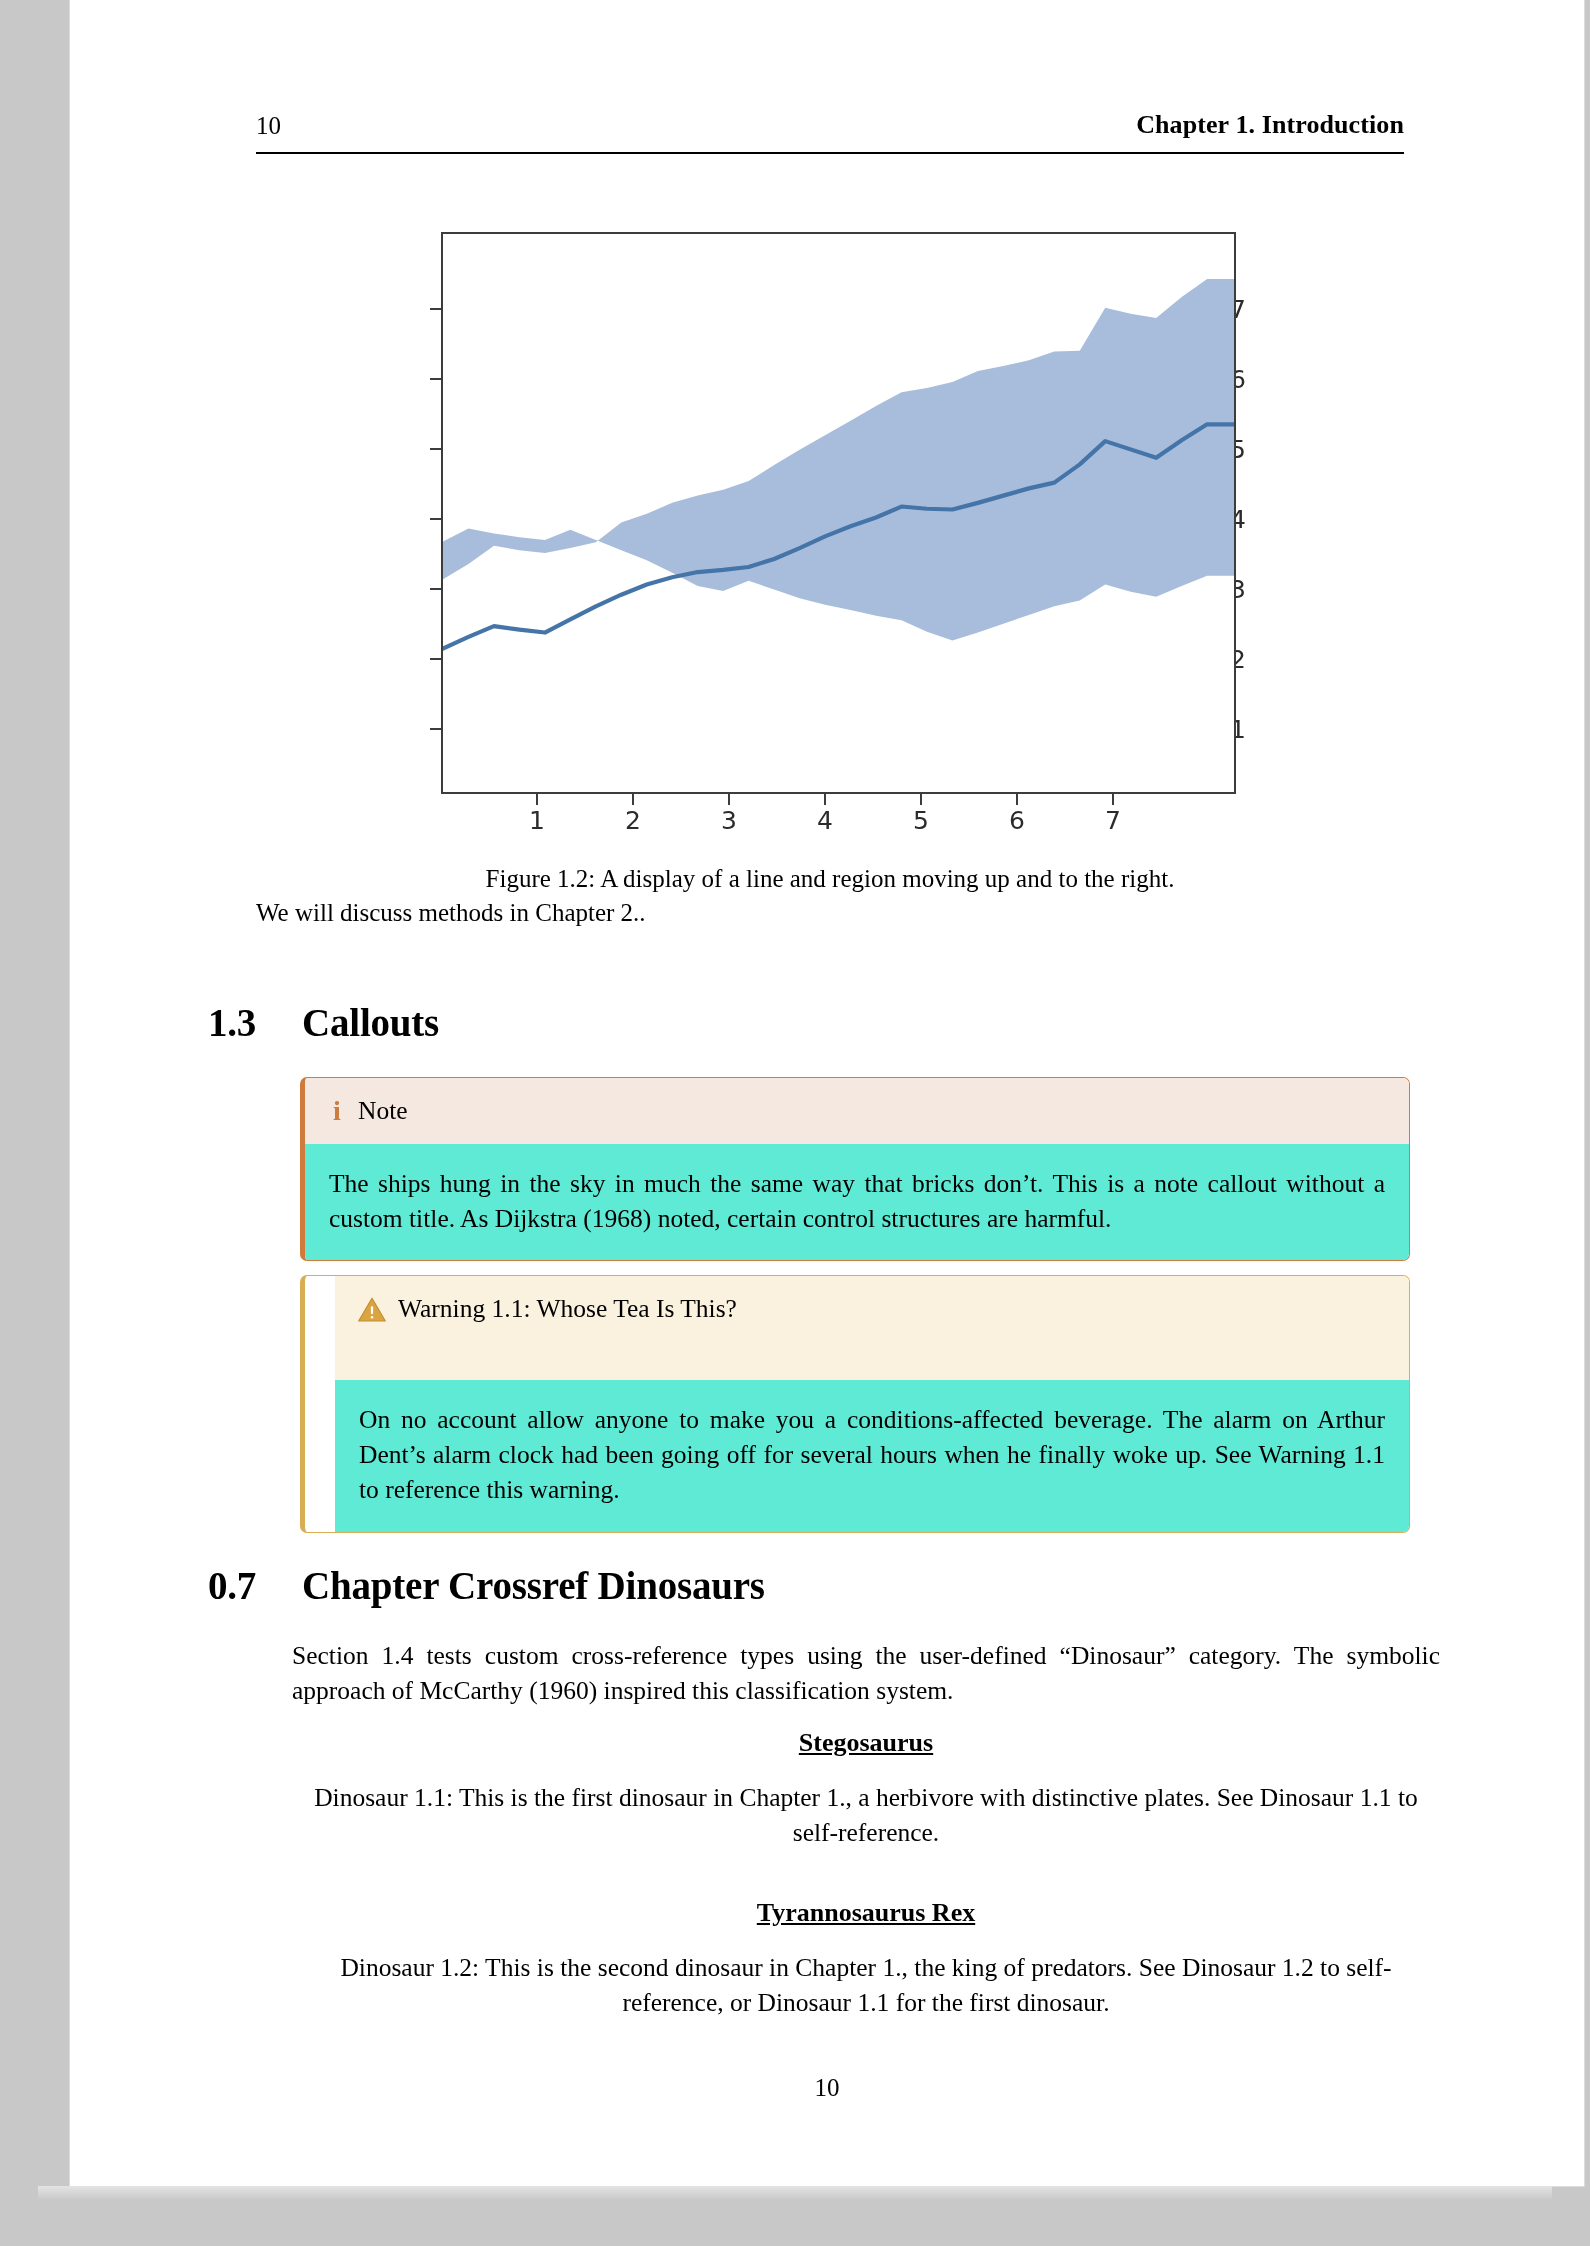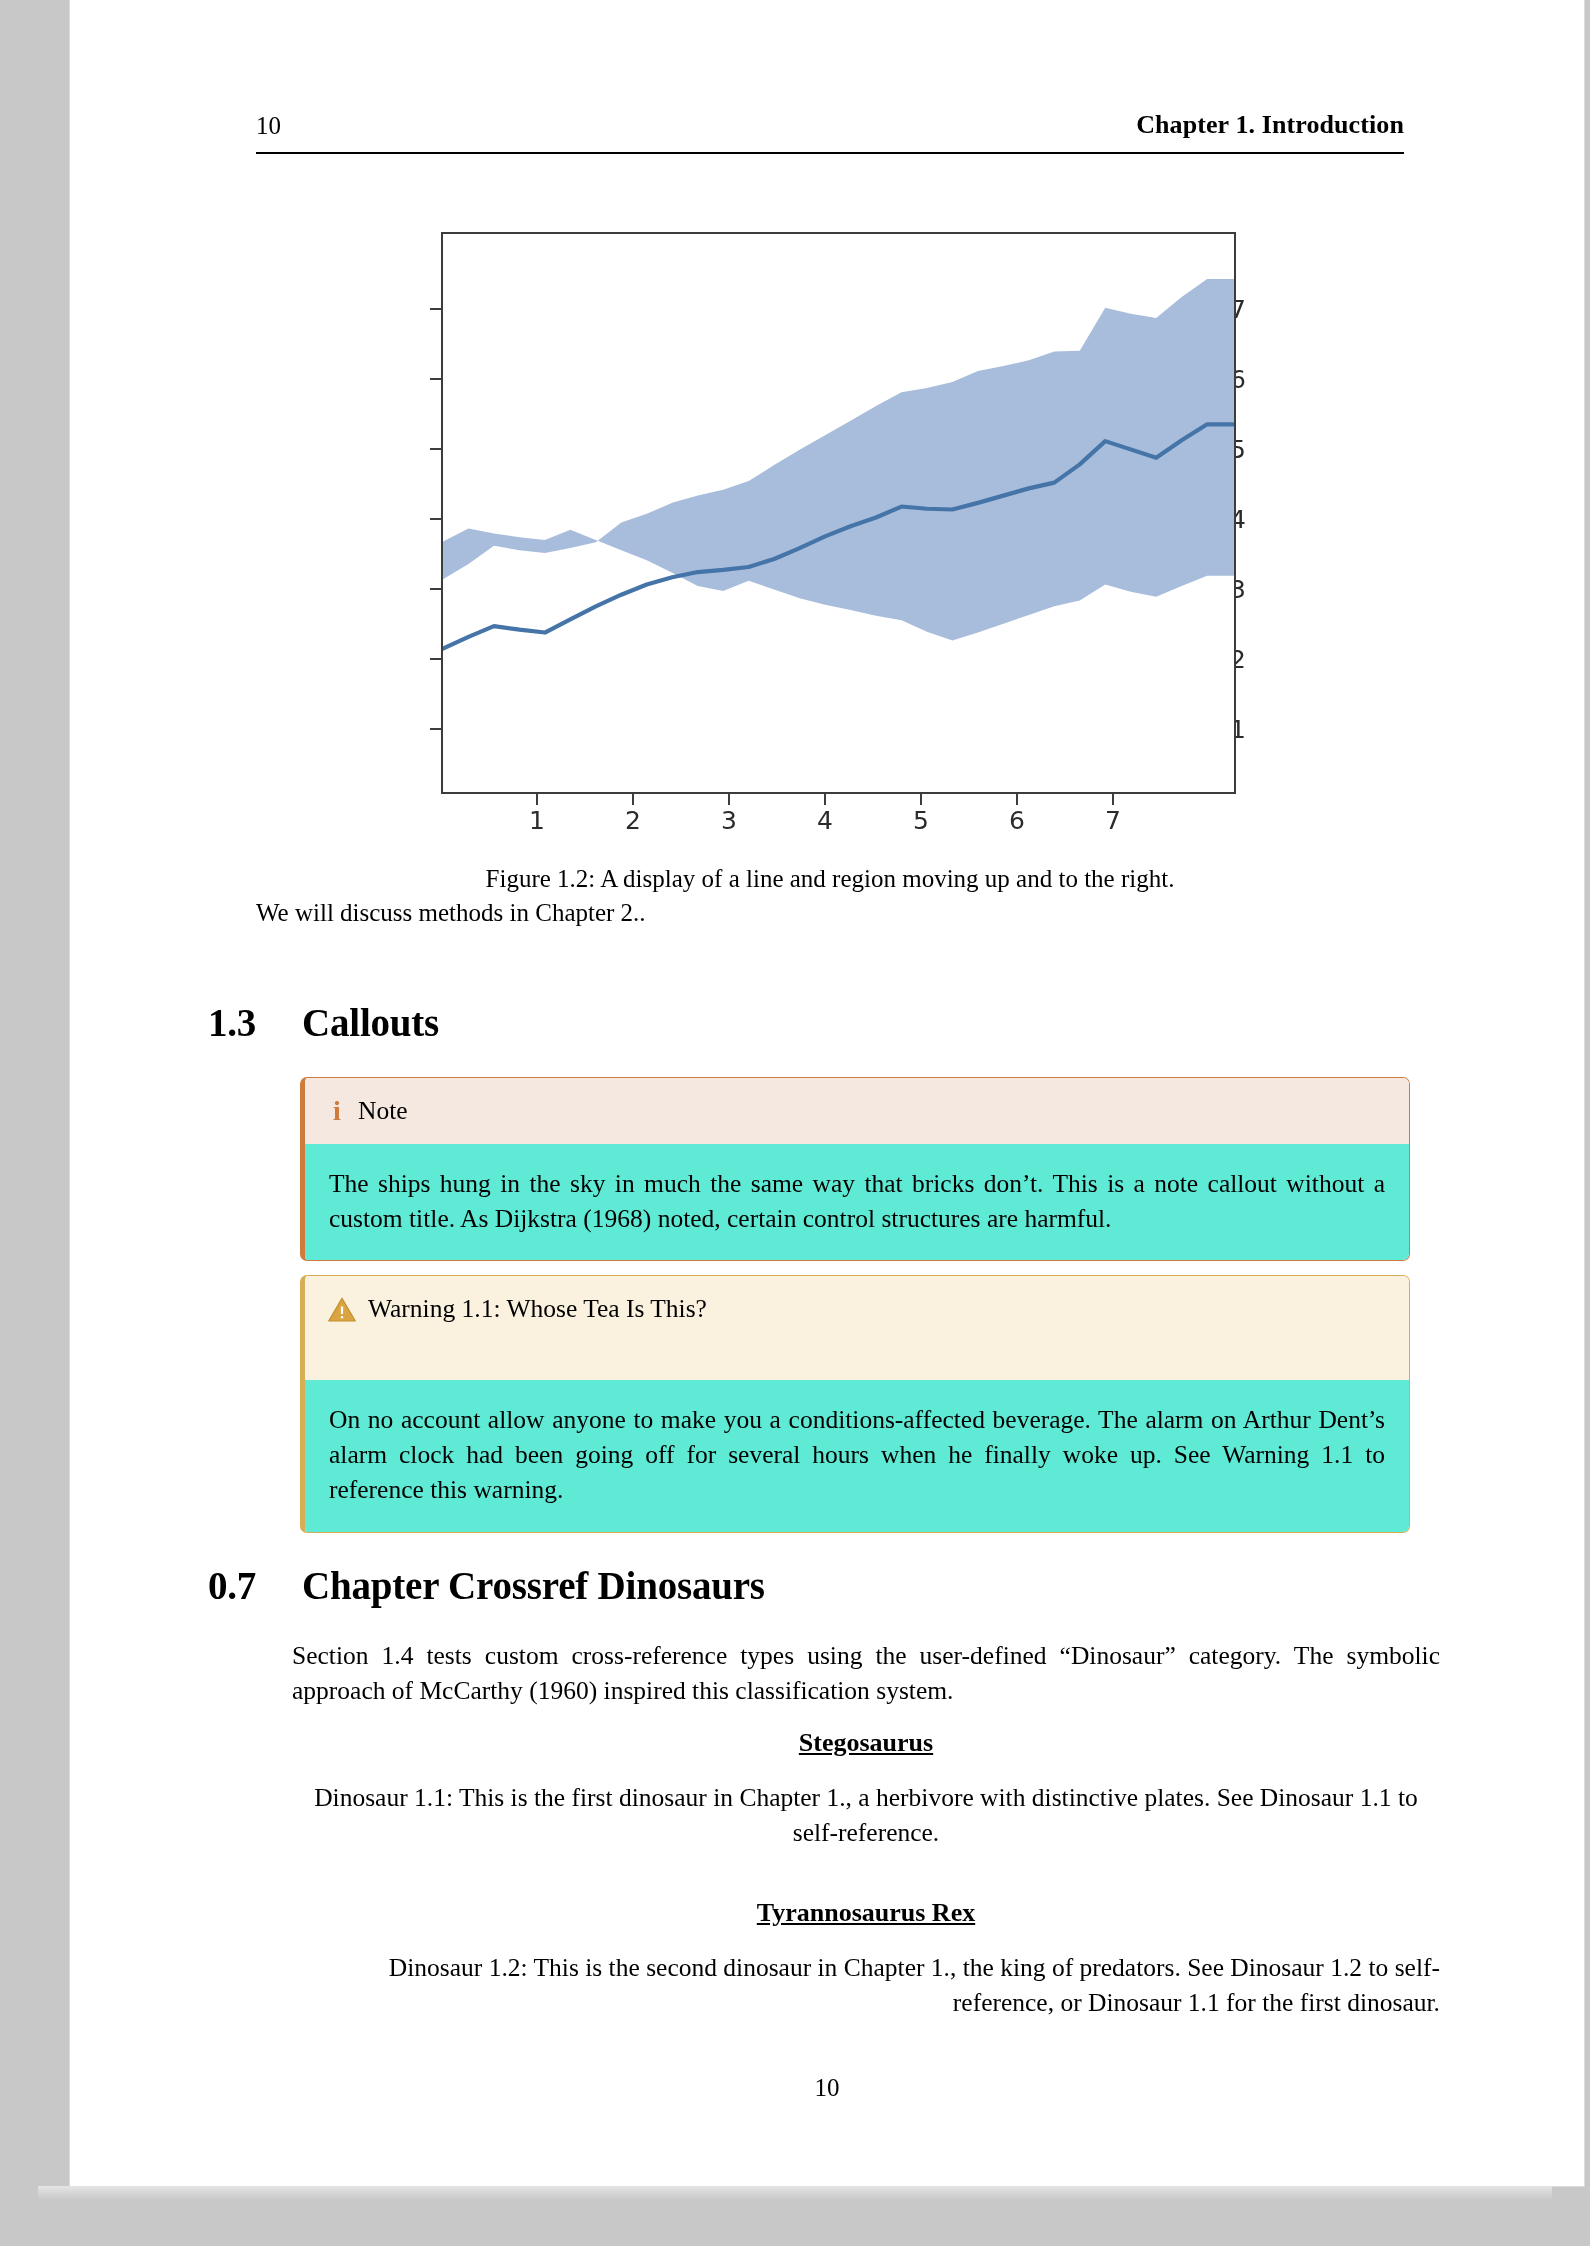--- a/index.html
+++ b/index.html
@@ -187,21 +187,21 @@
   </h2>
 
   <div class="callout note" style="top:1077px;">
     <div class="hd">
       <span class="ico ico-info">i</span>
       <span>Note</span>
     </div>
     <div class="bd">The ships hung in the sky in much the same way that bricks don’t. This is a note callout without a custom title. As Dijkstra (1968) noted, certain control structures are harmful.</div>
   </div>
 
-  <div class="callout warning" style="top:1275px;">
+  <div class="callout warning" style="top:1275px;padding-left:30px;">
     <div class="hd">
       <span class="ico ico-warn">
         <svg viewBox="0 0 30 27" width="30" height="27" aria-hidden="true">
           <path d="M15 2.2 L28.3 25 L1.7 25 Z" fill="#D9A441" stroke="#C18F2E" stroke-width="1.2" stroke-linejoin="round"></path>
           <rect x="13.9" y="10.2" width="2.2" height="8.1" rx="1.1" fill="#ffffff"></rect>
           <circle cx="15" cy="21.2" r="1.25" fill="#ffffff"></circle>
         </svg>
       </span>
       <span>Warning 1.1: Whose Tea Is This?</span>
     </div>
@@ -211,18 +211,18 @@
   <h2 class="sec" style="left:138px;top:1563px;">
     <span class="num">0.7</span><span>Chapter Crossref Dinosaurs</span>
   </h2>
 
   <div class="bodytext" style="left:222px;top:1639px;width:1148px;">Section 1.4 tests custom cross-reference types using the user-defined “Dinosaur” category. The symbolic approach of McCarthy (1960) inspired this classification system.</div>
 
   <div class="dino-title" style="left:222px;top:1728px;">Stegosaurus</div>
   <div class="bodytext ctr" style="left:222px;top:1781px;width:1148px;">Dinosaur 1.1:  This is the first dinosaur in Chapter 1., a herbivore with distinctive plates. See Dinosaur 1.1 to self-reference.</div>
 
   <div class="dino-title" style="left:222px;top:1898px;">Tyrannosaurus Rex</div>
-  <div class="bodytext ctr" style="left:222px;top:1951px;width:1148px;text-align:right;">Dinosaur 1.2:  This is the second dinosaur in Chapter 1., the king of predators. See Dinosaur 1.2 to self-reference, or Dinosaur 1.1 for the first dinosaur.</div>
+  <div class="bodytext ctr" style="left:222px;top:1951px;width:1148px;">Dinosaur 1.2:  This is the second dinosaur in Chapter 1., the king of predators. See Dinosaur 1.2 to self-reference, or Dinosaur 1.1 for the first dinosaur.</div>
 
   <div class="folio-bottom">10</div>
 
 </div>
 <div class="page-shadow-bottom"></div>
 
 </body></html>

